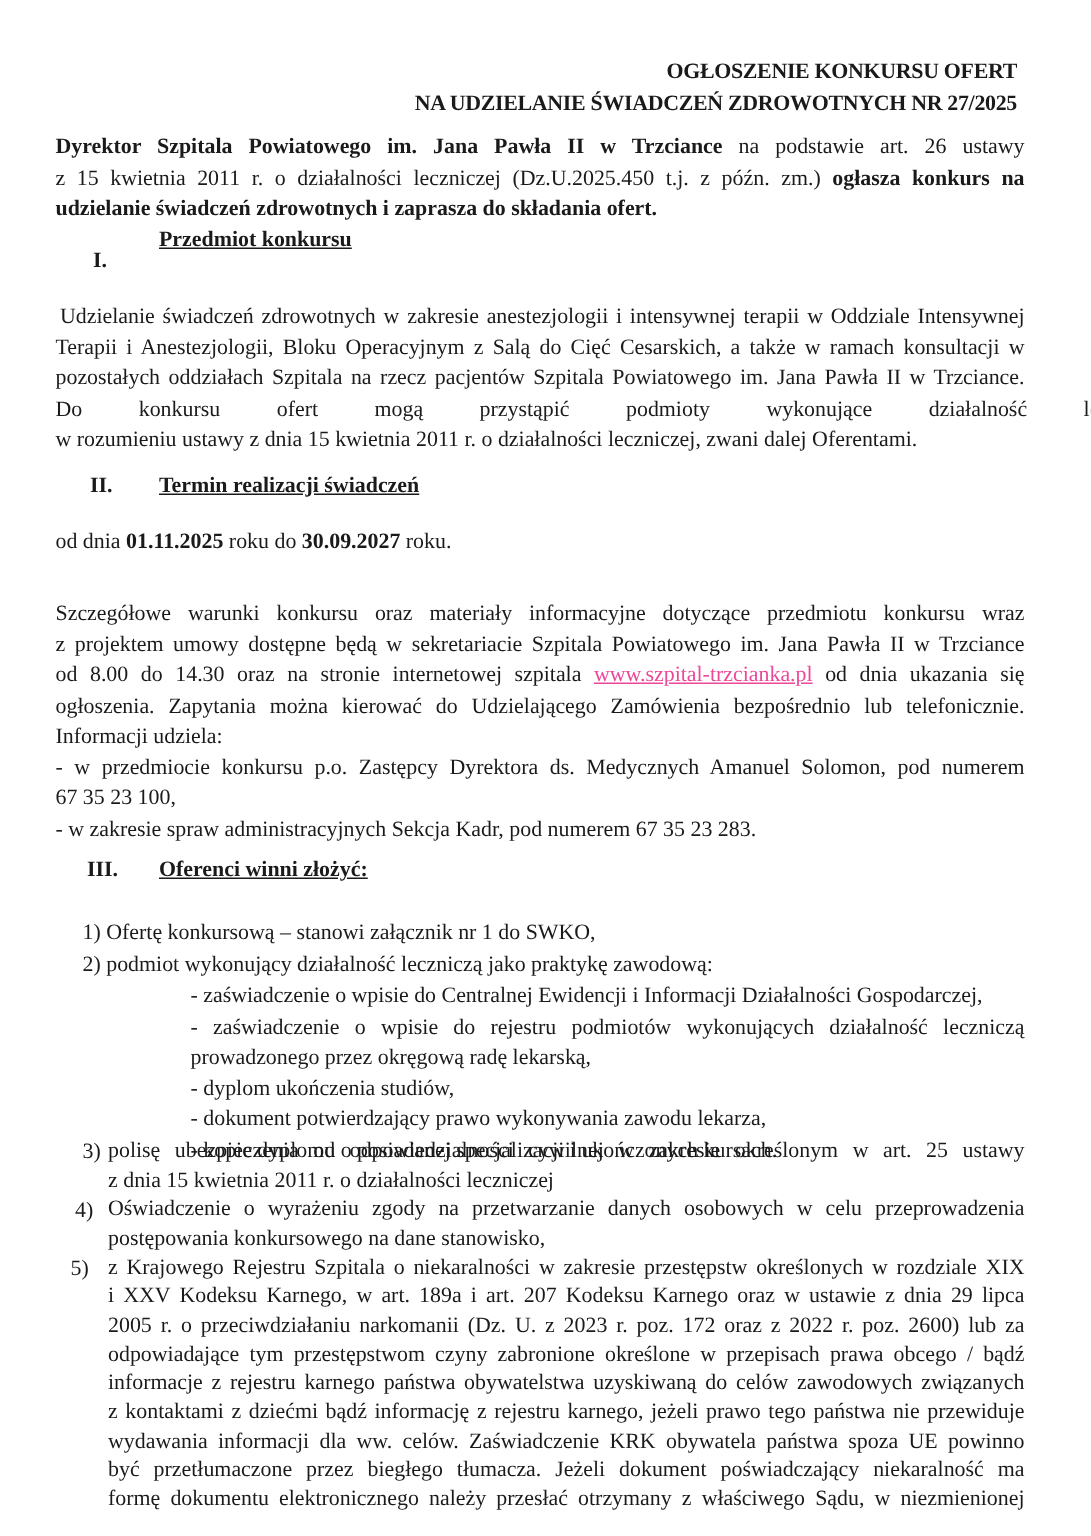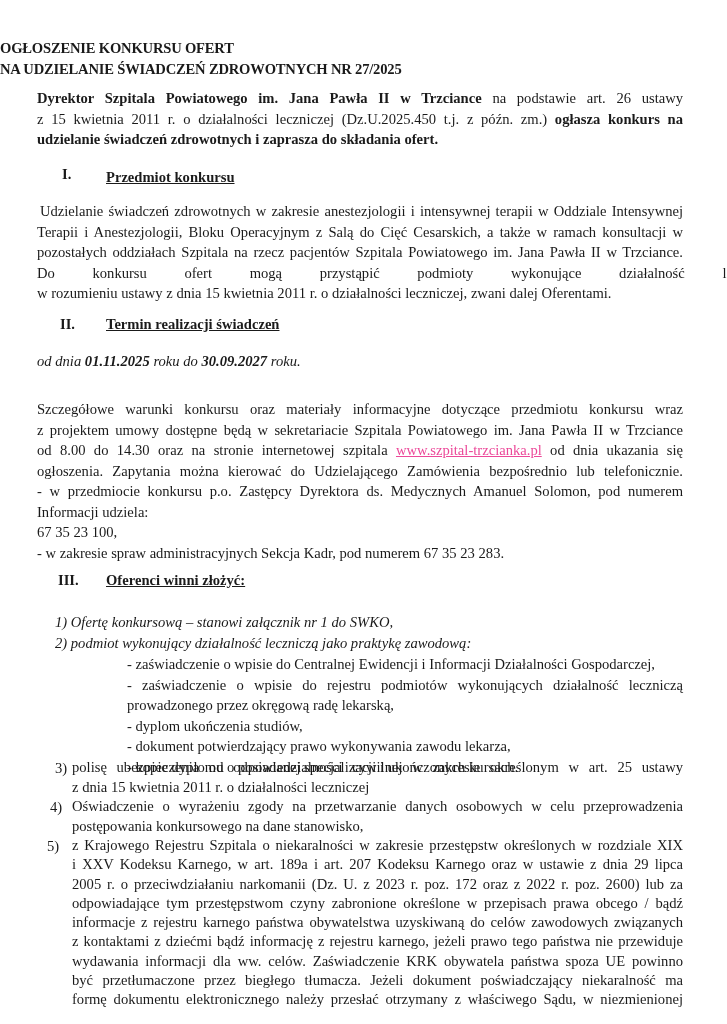--- a/index.html
+++ b/index.html
@@ -16,30 +16,29 @@
       position: relative;
     }
     .page {
       position: absolute;
       left: 0; top: 0;
       width: 727px; height: 1024px;
     }
     .title {
       position: absolute;
       left: 0; width: 678px;
-      text-align: left;
+      text-align: right;
       font-weight: bold;
       font-size: 14.6px;
       letter-spacing: -0.2px;
     }
     .line {
       position: absolute;
       white-space: nowrap;
       line-height: 20px;
-      font-style: italic;
     }
     .just-wrap {
       position: absolute;
       line-height: 20.5px;
       text-align: justify;
     }
     .just-wrap .jl {
       display: block;
       text-align: justify;
       text-align-last: justify;
@@ -75,21 +74,21 @@
   <div class="title" style="top:40px;">OGŁOSZENIE KONKURSU OFERT</div>
   <div class="title" style="top:61px;">NA UDZIELANIE ŚWIADCZEŃ ZDROWOTNYCH NR 27/2025</div>
 
   <div class="just-wrap" style="left:37px; top:88px; width:646px;">
     <span class="jl"><b>Dyrektor Szpitala Powiatowego im. Jana Pawła II w Trzciance</b> <span>na podstawie art. 26 ustawy</span></span>
     <span class="jl"><span>z 15 kwietnia 2011 r. o działalności leczniczej (Dz.U.2025.450 t.j. z późn. zm.)</span> <b>ogłasza konkurs na</b></span>
     <span class="jl last"><b>udzielanie świadczeń zdrowotnych i zaprasza do składania ofert.</b></span>
   </div>
 
   <div class="sec-num" style="left:62px; top:166px;">I.</div>
-  <div class="sec-title" style="left:106px; top:169px;text-align:right;">Przedmiot konkursu</div>
+  <div class="sec-title" style="left:106px; top:152px;text-align:right;">Przedmiot konkursu</div>
 
   <div class="just-wrap" style="left:37px; top:201px; width:646px;">
     <span class="jl" style="padding-left:3px;">Udzielanie świadczeń zdrowotnych w zakresie anestezjologii i intensywnej terapii w Oddziale Intensywnej</span>
     <span class="jl">Terapii i Anestezjologii, Bloku Operacyjnym z Salą do Cięć Cesarskich, a także w ramach konsultacji w</span>
     <span class="jl">pozostałych oddziałach Szpitala na rzecz pacjentów Szpitala Powiatowego im. Jana Pawła II w Trzciance.</span>
     <span class="jl" style="word-spacing:34px;">Do konkursu ofert mogą przystąpić podmioty wykonujące działalność leczniczą</span>
     <span class="jl last">w rozumieniu ustawy z dnia 15 kwietnia 2011 r. o działalności leczniczej, zwani dalej Oferentami.</span>
   </div>
 
   <div class="sec-num" style="left:60px; top:316px;">II.</div>
@@ -101,22 +100,22 @@
     <span>roku do</span>
     <b>30.09.2027</b>
     <span>roku.</span>
   </div>
 
   <div class="just-wrap" style="left:37px; top:399px; width:646px;">
     <span class="jl">Szczegółowe warunki konkursu oraz materiały informacyjne dotyczące przedmiotu konkursu wraz</span>
     <span class="jl">z projektem umowy dostępne będą w sekretariacie Szpitala Powiatowego im. Jana Pawła II w Trzciance</span>
     <span class="jl"><span>od 8.00 do 14.30 oraz na stronie internetowej szpitala</span> <a class="link">www.szpital-trzcianka.pl</a> <span>od dnia ukazania się</span></span>
     <span class="jl">ogłoszenia. Zapytania można kierować do Udzielającego Zamówienia bezpośrednio lub telefonicznie.</span>
+    <span class="jl last">Informacji udziela:</span>
     <span class="jl">- w przedmiocie konkursu p.o. Zastępcy Dyrektora ds. Medycznych Amanuel Solomon, pod numerem</span>
-    <span class="jl last">Informacji udziela:</span>
     <span class="jl last">67 35 23 100,</span>
     <span class="jl last">- w zakresie spraw administracyjnych Sekcja Kadr, pod numerem 67 35 23 283.</span>
   </div>
 
   <div class="sec-num" style="left:58px; top:572px;">III.</div>
   <div class="sec-title" style="left:106px; top:572px;">Oferenci winni złożyć:</div>
 
   <div class="line" style="left:55px; top:612px;">1) Ofertę konkursową – stanowi załącznik nr 1 do SWKO,</div>
   <div class="line" style="left:55px; top:633px;">2) podmiot wykonujący działalność leczniczą jako praktykę zawodową:</div>
 

